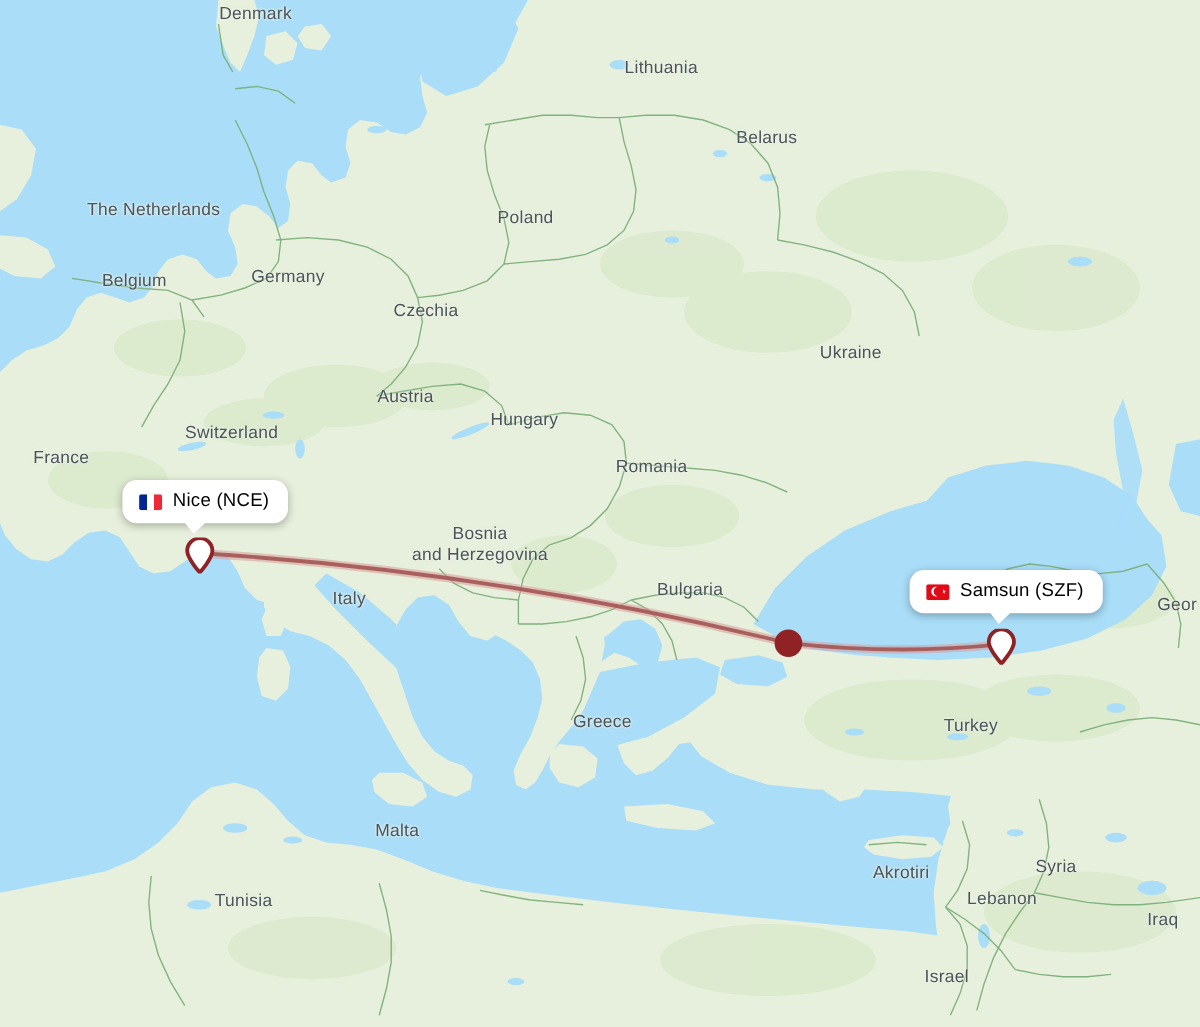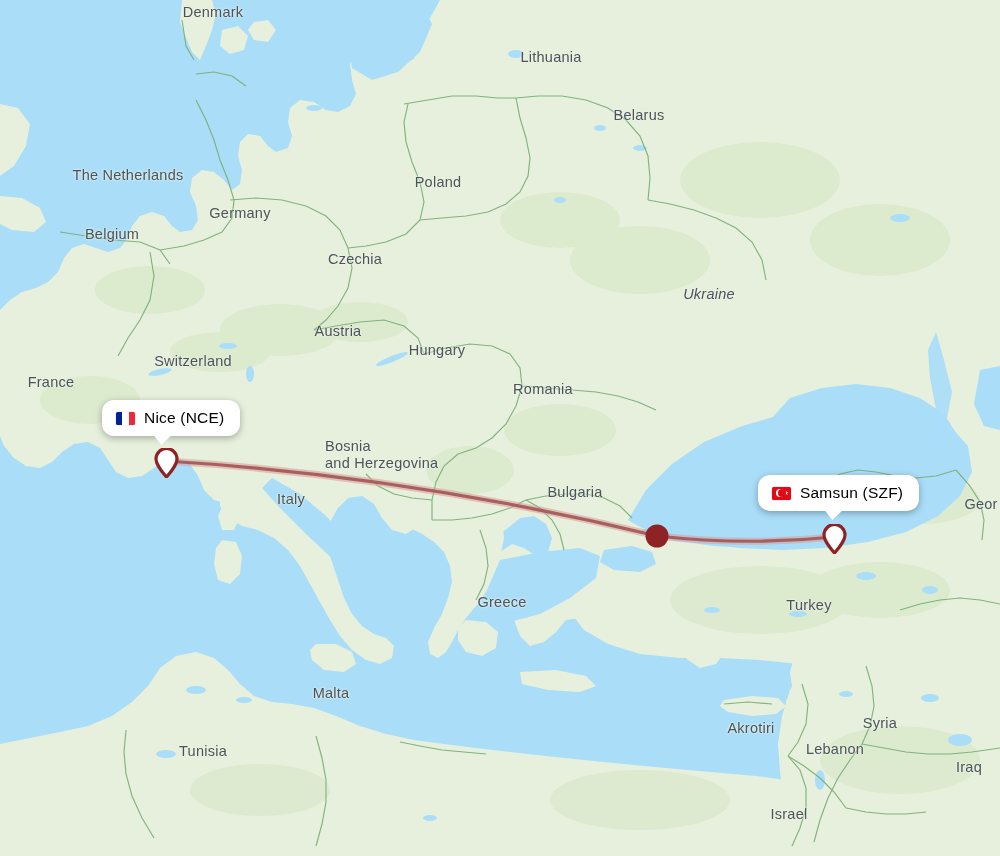--- a/index.html
+++ b/index.html
@@ -20,20 +20,21 @@
 
   
   .country-label {
     position: absolute;
     color: #4c5459;
     font-size: 14.5px;
     font-weight: 400;
     letter-spacing: 0.25px;
     white-space: nowrap;
     transform: translate(-50%, -50%);
+    text-align: center;
     line-height: 16px;
     pointer-events: none;
     text-shadow: 0 0 3px rgba(240,246,236,.85), 0 0 3px rgba(240,246,236,.85);
   }
   .country-label.two-line { line-height: 16.5px; }
 
   
   .callout {
     position: absolute;
     background: #ffffff;
@@ -331,24 +332,24 @@
       <path d="M 166,461 Q 410,476 657,536 Q 748,546 834,537" stroke="#a55a58" stroke-width="3.2" fill="none" stroke-linecap="round" opacity="0.95"></path>
     </g>
   </svg>
 
   <div>
     <div class="country-label" style="left:213px;top:12px;">Denmark</div>
     <div class="country-label" style="left:551px;top:57px;">Lithuania</div>
     <div class="country-label" style="left:639px;top:115px;">Belarus</div>
     <div class="country-label" style="left:128px;top:175px;">The Netherlands</div>
     <div class="country-label" style="left:438px;top:182px;">Poland</div>
-    <div class="country-label" style="left:240px;top:213px;">Germany</div>
+    <div class="country-label" style="left:240px;top:231px;">Germany</div>
     <div class="country-label" style="left:112px;top:234px;">Belgium</div>
     <div class="country-label" style="left:355px;top:259px;">Czechia</div>
-    <div class="country-label" style="left:709px;top:294px;font-style:italic;">Ukraine</div>
+    <div class="country-label" style="left:709px;top:294px;">Ukraine</div>
     <div class="country-label" style="left:338px;top:331px;">Austria</div>
     <div class="country-label" style="left:437px;top:350px;">Hungary</div>
     <div class="country-label" style="left:193px;top:361px;">Switzerland</div>
     <div class="country-label" style="left:51px;top:364px;margin-top:18px;">France</div>
     <div class="country-label" style="left:543px;top:389px;">Romania</div>
     <div class="country-label two-line" style="left:400px;top:454px;width:150px;">
       <span>Bosnia<br>and Herzegovina</span>
     </div>
     <div class="country-label" style="left:575px;top:492px;">Bulgaria</div>
     <div class="country-label" style="left:291px;top:499px;">Italy</div>

